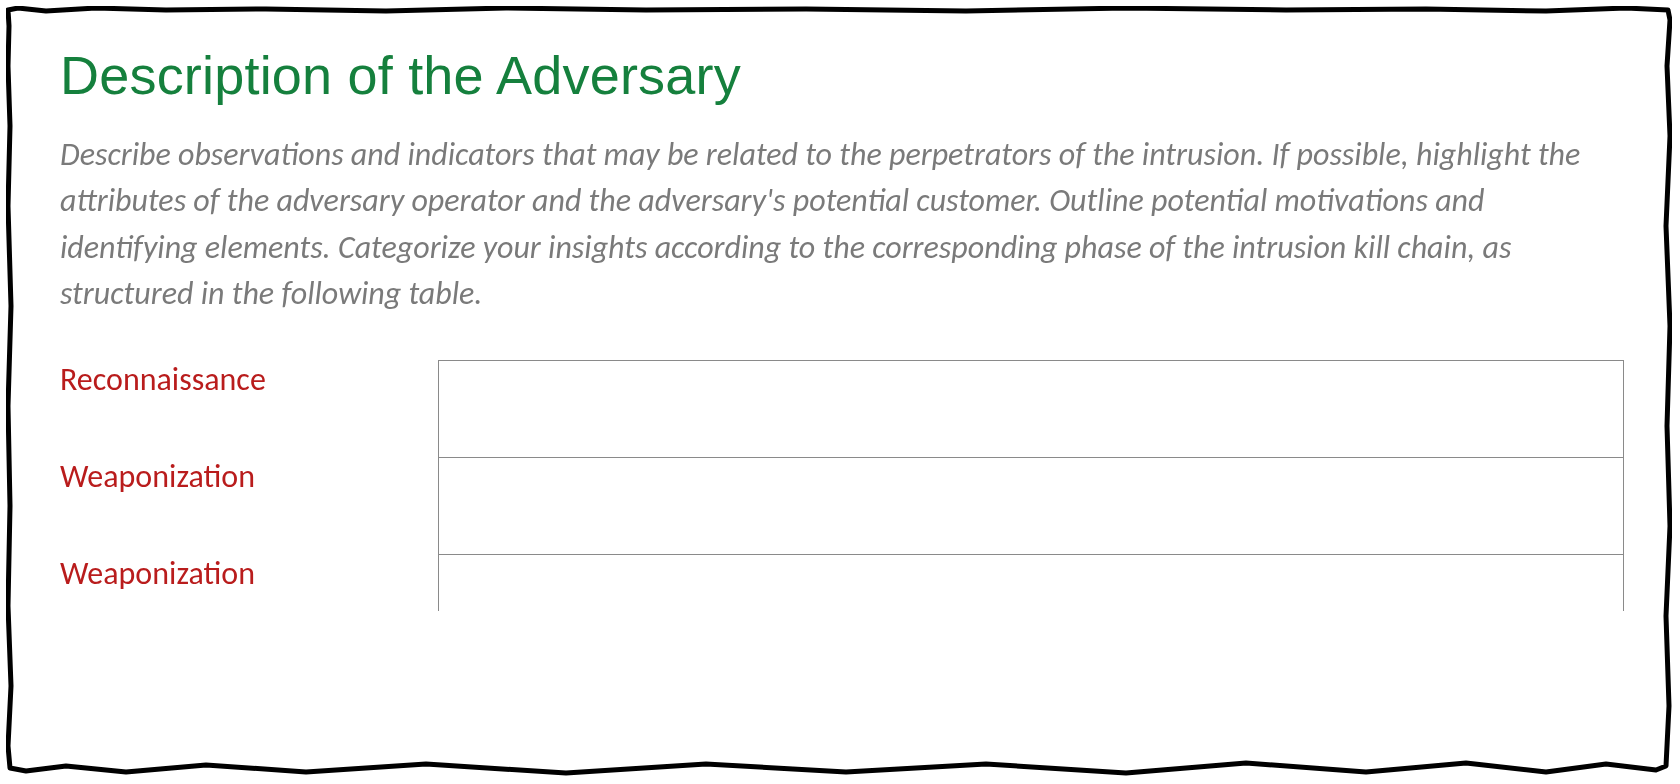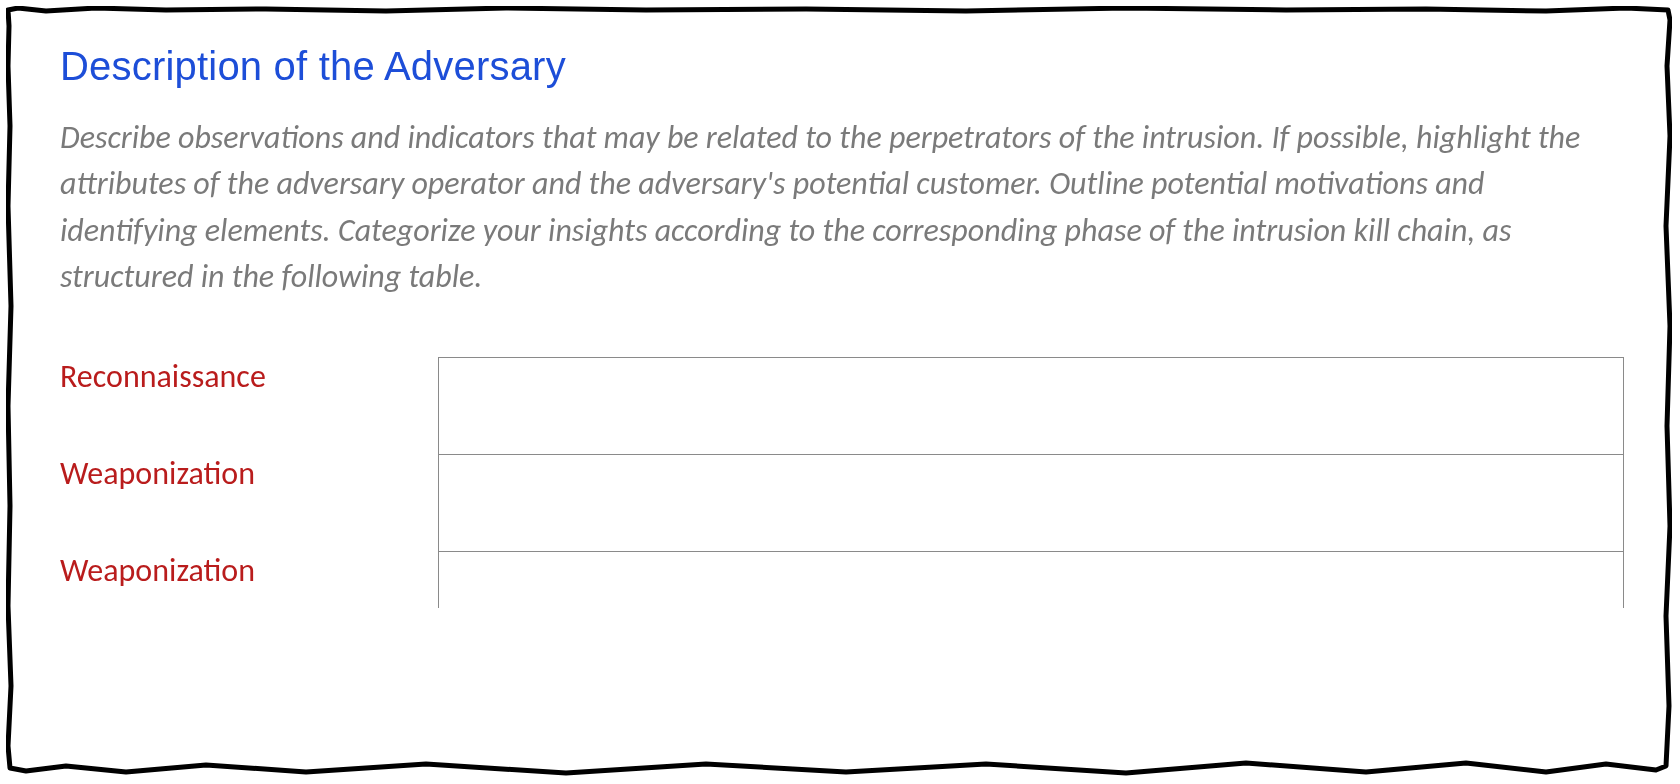--- a/index.html
+++ b/index.html
@@ -28,28 +28,28 @@
     height: 100%;
     pointer-events: none;
   }
   .content {
     position: relative;
     padding: 38px 48px 0 54px;
     box-sizing: border-box;
   }
   h1.section-title {
     margin: 0 0 26px 0;
-    font-size: 40px;
+    font-size: 54px;
     font-weight: 400;
-    color: #1d4ed8;
+    color: #15803d;
     letter-spacing: 0.2px;
     font-family: "Segoe UI Light", "Segoe UI", "Calibri Light", sans-serif;
   }
   p.instructions {
-    margin: 0 0 56px 0;
+    margin: 0 0 42px 0;
     font-size: 32px;
     line-height: 1.45;
     font-style: italic;
     color: #7a7a7a;
     font-family: "Segoe UI", "Calibri", sans-serif;
   }
   table.killchain {
     border-collapse: collapse;
     width: 100%;
     table-layout: fixed;

